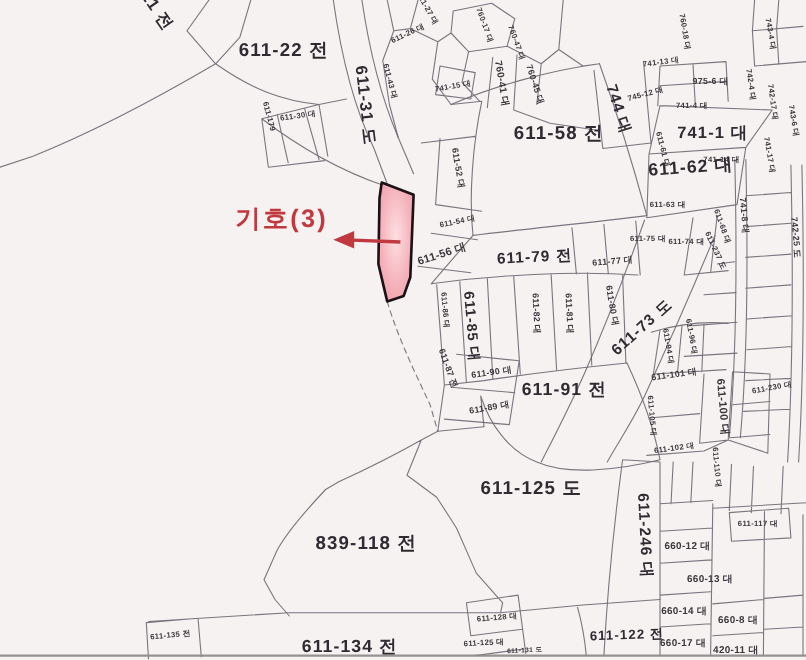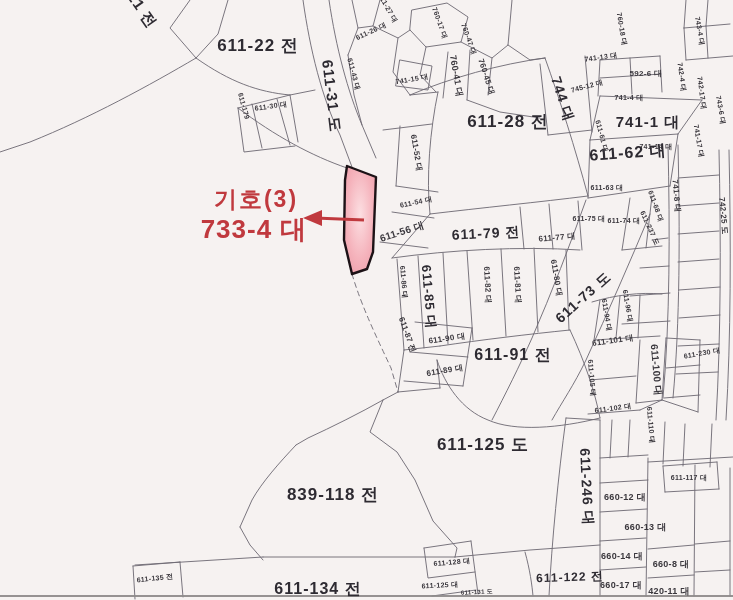--- a/index.html
+++ b/index.html
@@ -123,31 +123,31 @@
       <div class="plabel" style="left: 371px; top: 31px; font-size: 7px; transform: translate(-50%, -50%) rotate(-25deg);">611-26 대</div>
       <div class="plabel" style="left: 354px; top: 74px; font-size: 7px; transform: translate(-50%, -50%) rotate(75deg);">611-43 대</div>
       <div class="plabel" style="left: 412px; top: 79px; font-size: 7px; transform: translate(-50%, -50%) rotate(-10deg);">741-15 대</div>
       <div class="plabel" style="left: 440px; top: 23px; font-size: 7px; transform: translate(-50%, -50%) rotate(70deg);">760-17 대</div>
       <div class="plabel" style="left: 469px; top: 39px; font-size: 7px; transform: translate(-50%, -50%) rotate(70deg);">760-47 대</div>
       <div class="plabel" style="left: 456px; top: 76px; font-size: 9px; transform: translate(-50%, -50%) rotate(80deg);">760-41 대</div>
       <div class="plabel" style="left: 486px; top: 77px; font-size: 8px; transform: translate(-50%, -50%) rotate(72deg);">760-45 대</div>
       <div class="plabel" style="left: 622px; top: 29px; font-size: 7px; transform: translate(-50%, -50%) rotate(80deg);">760-18 대</div>
       <div class="plabel" style="left: 601px; top: 57px; font-size: 7px; transform: translate(-50%, -50%) rotate(-8deg);">741-13 대</div>
       <div class="plabel" style="left: 587px; top: 86px; font-size: 7px; transform: translate(-50%, -50%) rotate(-15deg);">745-12 대</div>
-      <div class="plabel" style="left: 646px; top: 74px; font-size: 8px; transform: translate(-50%, -50%) rotate(0deg);">592-6 대</div>
+      <div class="plabel" style="left: 646px; top: 74px; font-size: 8px; transform: translate(-50%, -50%) rotate(0deg);">975-6 대</div>
       <div class="plabel" style="left: 629px; top: 97px; font-size: 7px; transform: translate(-50%, -50%) rotate(0deg);">741-4 대</div>
       <div class="plabel" style="left: 700px; top: 31px; font-size: 7px; transform: translate(-50%, -50%) rotate(80deg);">743-4 대</div>
       <div class="plabel" style="left: 682px; top: 77px; font-size: 7px; transform: translate(-50%, -50%) rotate(82deg);">742-4 대</div>
       <div class="plabel" style="left: 702px; top: 93px; font-size: 7px; transform: translate(-50%, -50%) rotate(82deg);">742-17 대</div>
       <div class="plabel" style="left: 721px; top: 110px; font-size: 7px; transform: translate(-50%, -50%) rotate(80deg);">743-6 대</div>
       <div class="plabel" style="left: 656px; top: 146px; font-size: 7px; transform: translate(-50%, -50%) rotate(0deg);">741-14 대</div>
       <div class="plabel" style="left: 699px; top: 141px; font-size: 7px; transform: translate(-50%, -50%) rotate(80deg);">741-17 대</div>
       <div class="plabel major" style="left: 563px; top: 99px; font-size: 14px; transform: translate(-50%, -50%) rotate(72deg);">744 대</div>
       <div class="plabel major" style="left: 648px; top: 121px; font-size: 15px; transform: translate(-50%, -50%) rotate(0deg);">741-1 대</div>
-      <div class="plabel major" style="left: 508px; top: 121px; font-size: 17px; transform: translate(-50%, -50%) rotate(0deg);">611-28 전</div>
+      <div class="plabel major" style="left: 508px; top: 121px; font-size: 17px; transform: translate(-50%, -50%) rotate(0deg);">611-58 전</div>
       <div class="plabel major" style="left: 628px; top: 153px; font-size: 16px; transform: translate(-50%, -50%) rotate(-4deg);">611-62 대</div>
       <div class="plabel" style="left: 602px; top: 136px; font-size: 7px; transform: translate(-50%, -50%) rotate(75deg);">611-61 대</div>
       <div class="plabel" style="left: 416px; top: 153px; font-size: 8px; transform: translate(-50%, -50%) rotate(80deg);">611-52 대</div>
       <div class="plabel" style="left: 416px; top: 202px; font-size: 7px; transform: translate(-50%, -50%) rotate(-12deg);">611-54 대</div>
       <div class="plabel" style="left: 402px; top: 232px; font-size: 10px; transform: translate(-50%, -50%) rotate(-18deg);">611-56 대</div>
       <div class="plabel" style="left: 607px; top: 187px; font-size: 7px; transform: translate(-50%, -50%) rotate(0deg);">611-63 대</div>
       <div class="plabel" style="left: 656px; top: 206px; font-size: 7px; transform: translate(-50%, -50%) rotate(70deg);">611-68 대</div>
       <div class="plabel" style="left: 650px; top: 228px; font-size: 7px; transform: translate(-50%, -50%) rotate(65deg);">611-237 도</div>
       <div class="plabel" style="left: 589px; top: 218px; font-size: 7px; transform: translate(-50%, -50%) rotate(0deg);">611-75 대</div>
       <div class="plabel" style="left: 624px; top: 220px; font-size: 7px; transform: translate(-50%, -50%) rotate(0deg);">611-74 대</div>
@@ -185,15 +185,14 @@
       <div class="plabel major" style="left: 333px; top: 494px; font-size: 17px; transform: translate(-50%, -50%) rotate(0deg);">839-118 전</div>
       <div class="plabel major" style="left: 318px; top: 589px; font-size: 16px; transform: translate(-50%, -50%) rotate(0deg);">611-134 전</div>
       <div class="plabel" style="left: 155px; top: 578px; font-size: 7px; transform: translate(-50%, -50%) rotate(-6deg);">611-135 전</div>
       <div class="plabel" style="left: 452px; top: 562px; font-size: 7px; transform: translate(-50%, -50%) rotate(-5deg);">611-128 대</div>
       <div class="plabel" style="left: 440px; top: 585px; font-size: 7px; transform: translate(-50%, -50%) rotate(-3deg);">611-125 대</div>
       <div class="plabel" style="left: 477px; top: 592px; font-size: 6px; transform: translate(-50%, -50%) rotate(-3deg);">611-131 도</div>
       <div class="plabel major" style="left: 570px; top: 577px; font-size: 12px; transform: translate(-50%, -50%) rotate(-2deg);">611-122 전</div>
     </div>
 
   <div class="annotation anno-symbol" style="left:256px;top:199px;color:#c0393e;">기호(3)</div>
-  <div class="annotation anno-parcel" style="left:254px;top:229px;color:#c0393e;">733-4 대</div>
 
 </div>
 
 </body></html>

